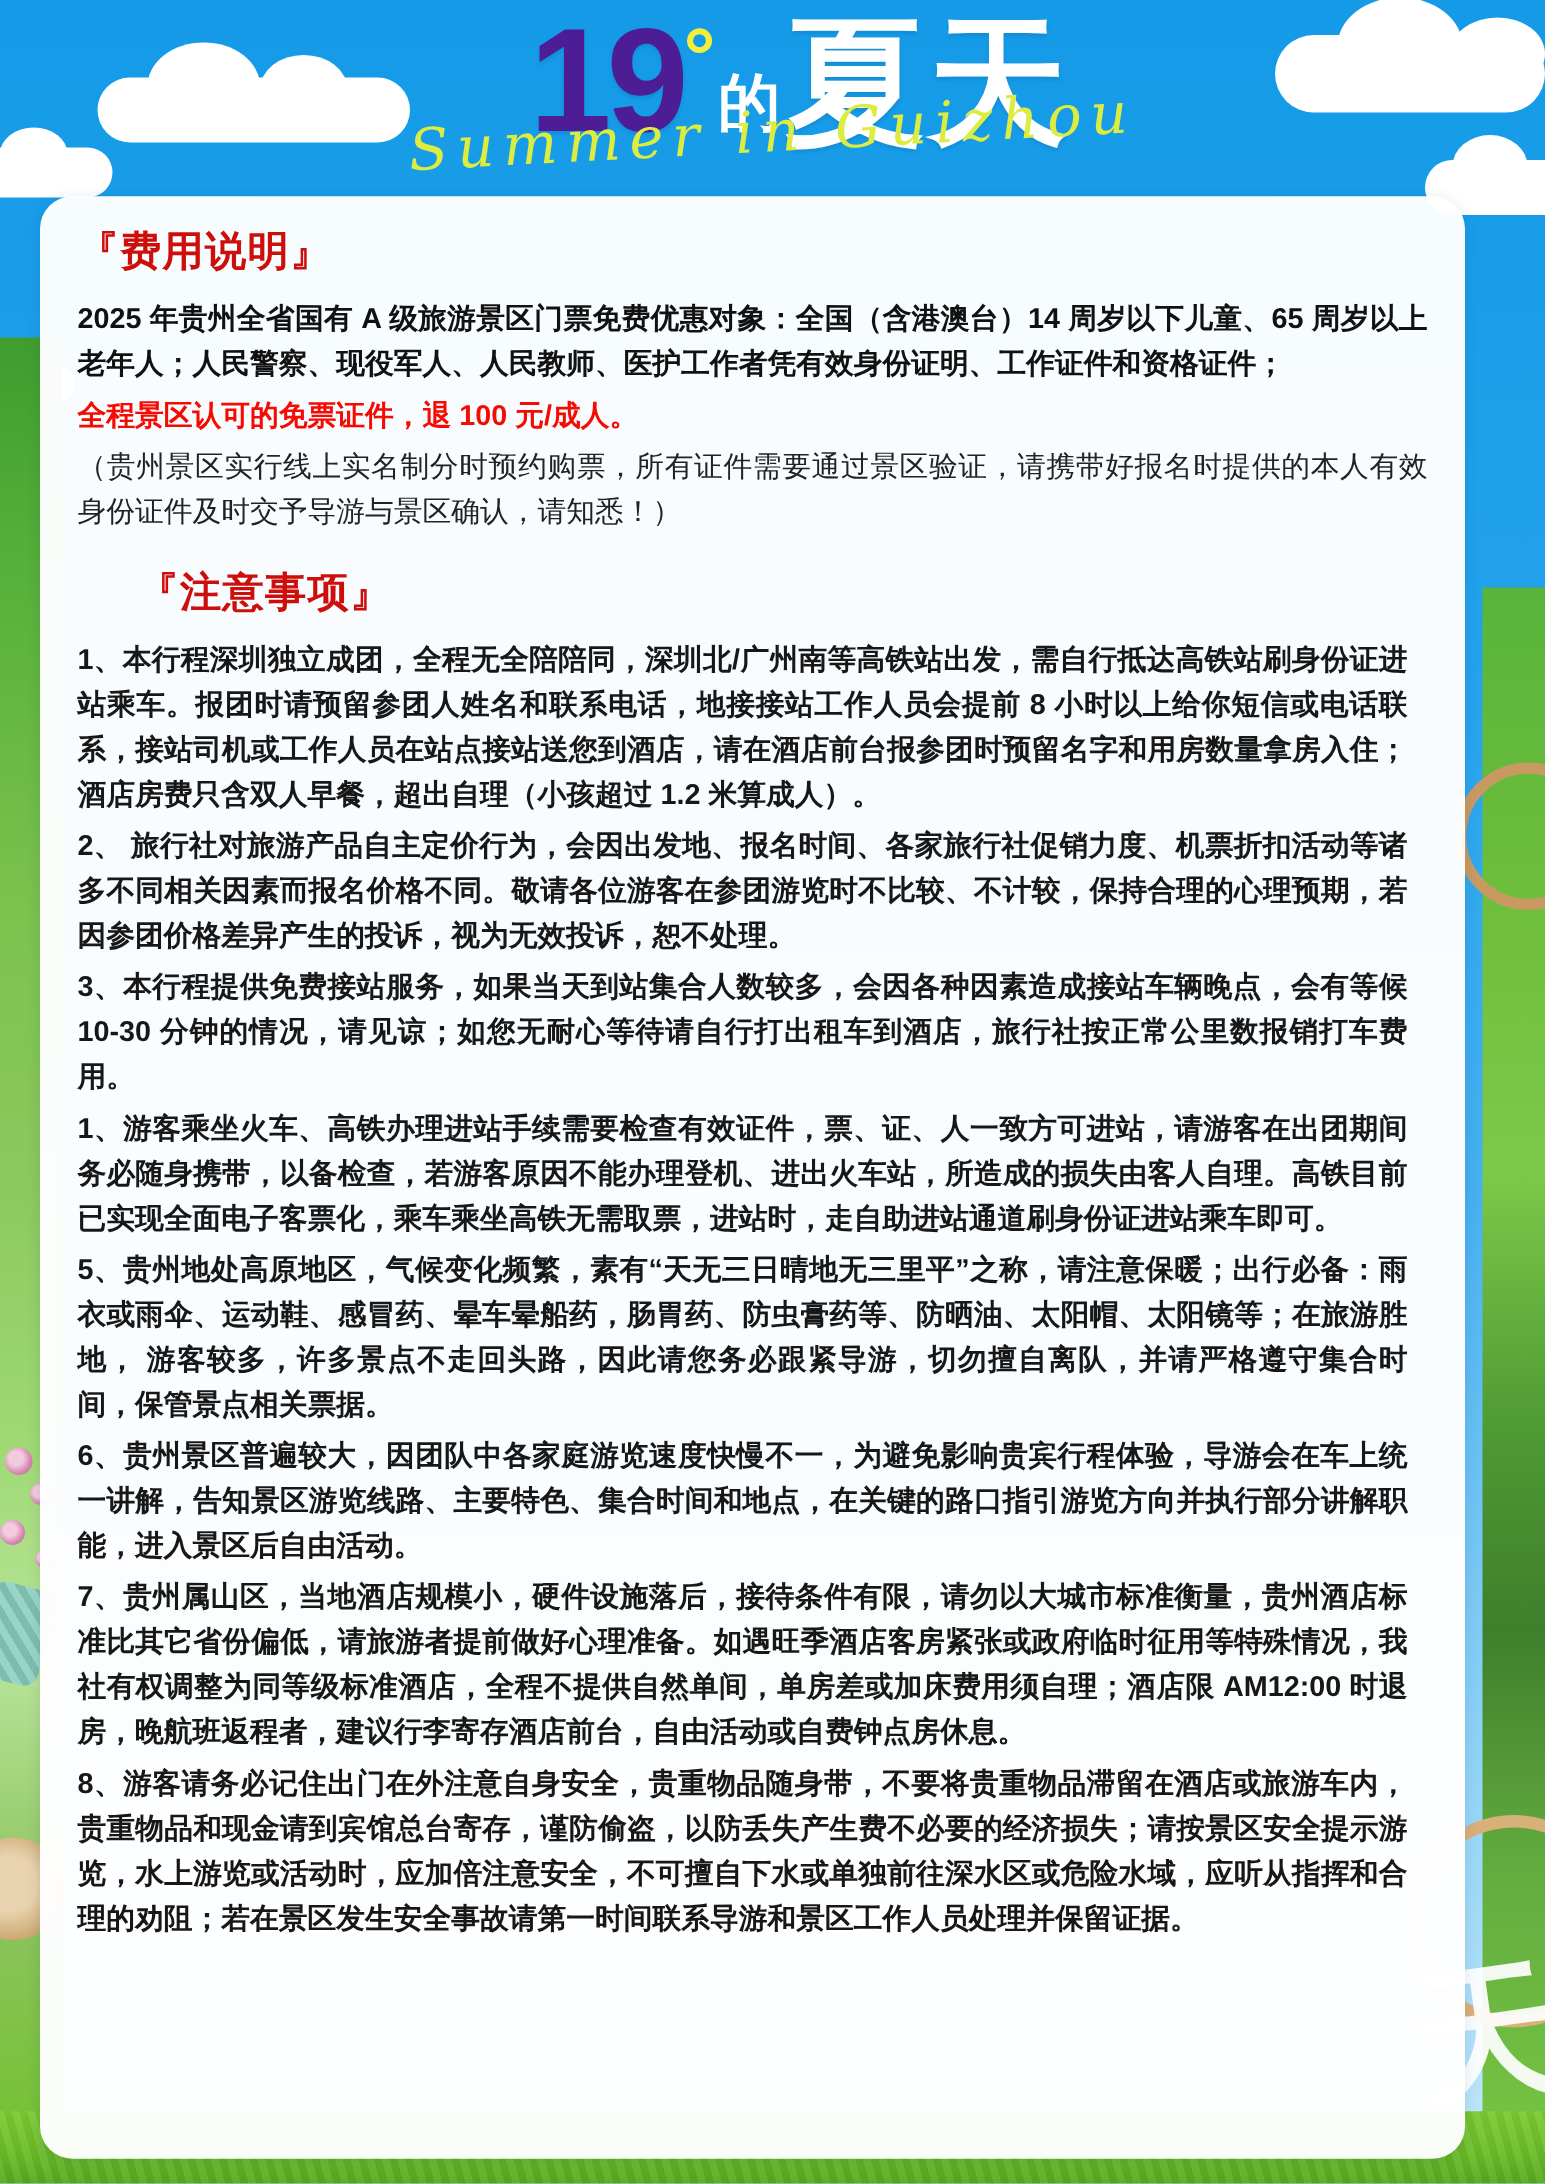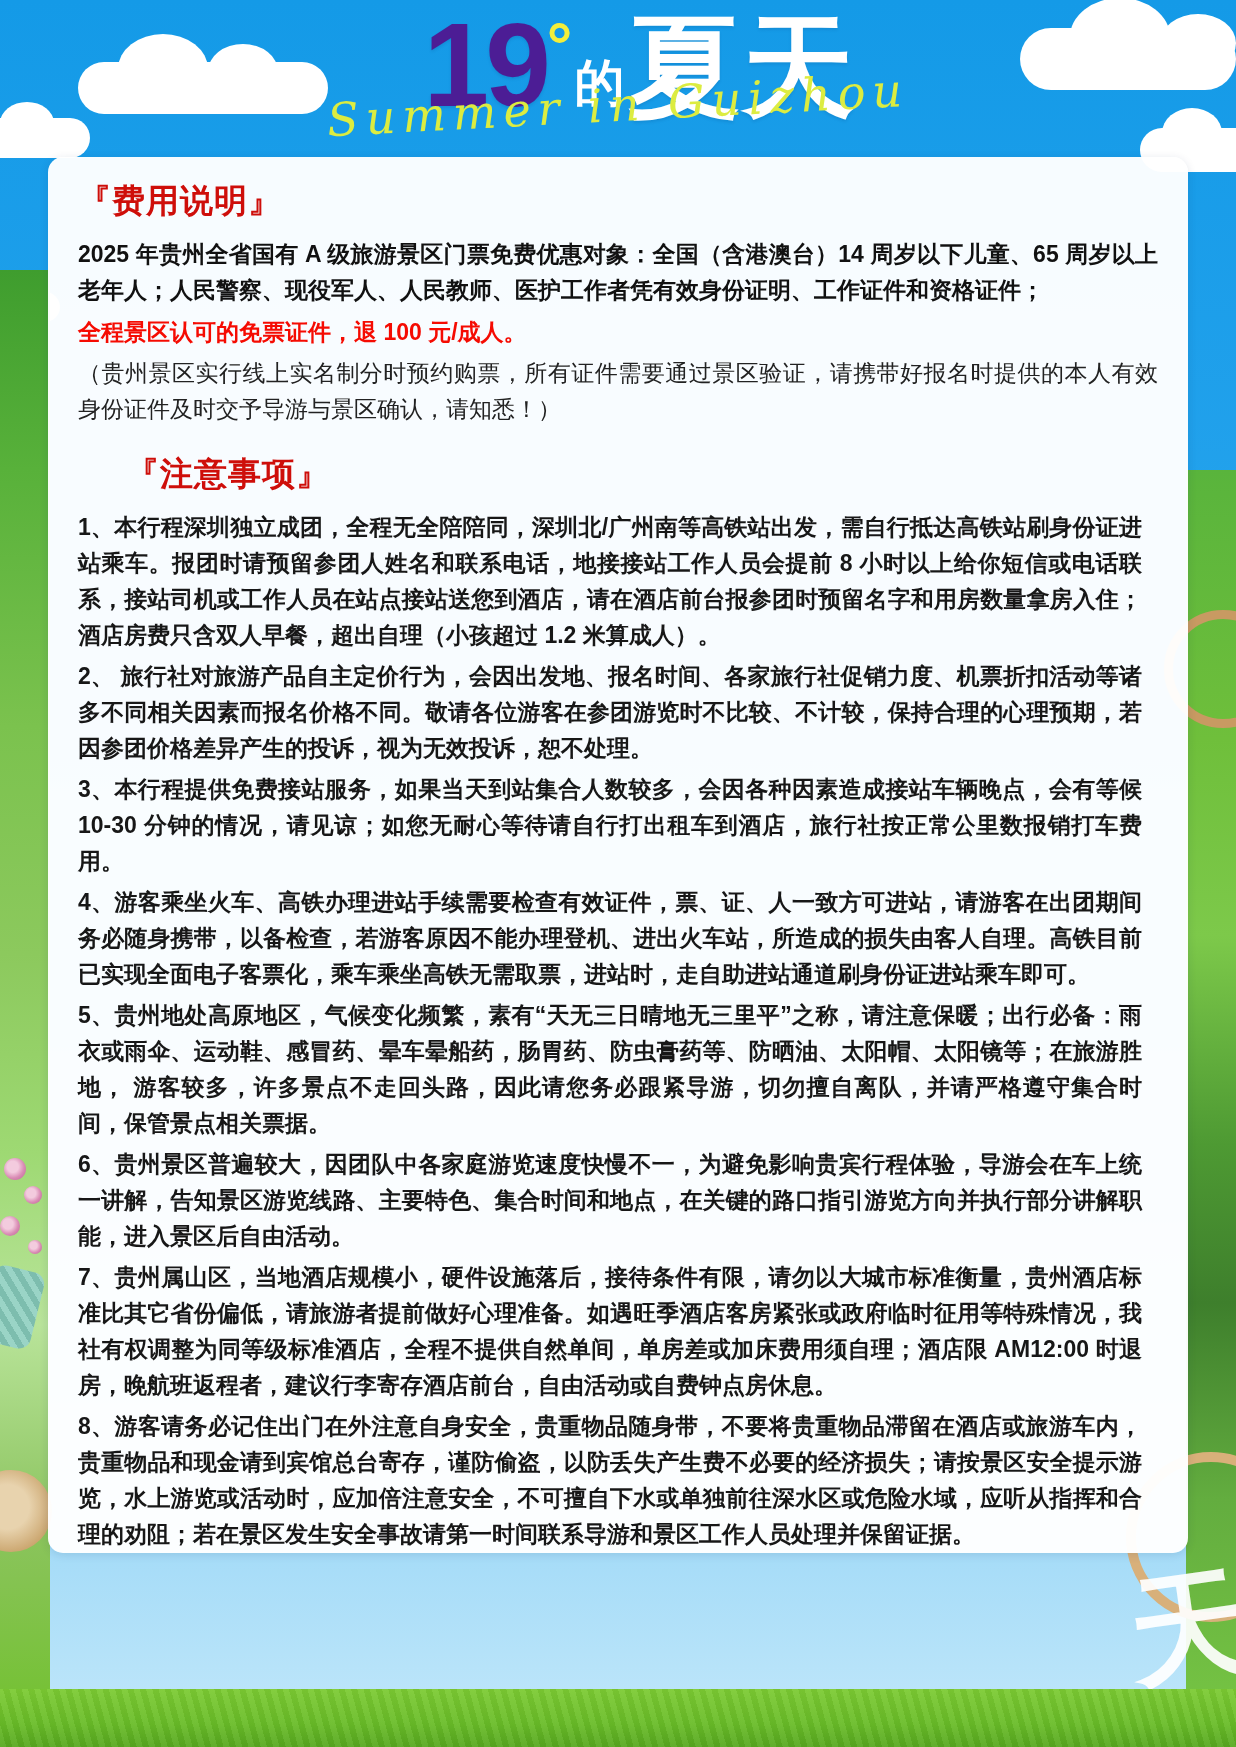--- a/index.html
+++ b/index.html
@@ -52,22 +52,22 @@
   .l19{color:#4c1d95;font-size:118px;font-weight:bold;letter-spacing:-4px;
        text-shadow:0 2px 3px rgba(0,60,120,0.15);margin-left:44px;}
   .ldeg{color:#F3EE3B;font-size:64px;font-weight:bold;vertical-align:38px;}
   .lde{color:#FFFFFF;font-size:50px;font-weight:bold;vertical-align:6px;margin:0 4px 0 2px;}
   .lxia{color:#FFFFFF;font-size:112px;font-weight:bold;letter-spacing:2px;
        text-shadow:0 2px 3px rgba(0,60,120,0.15);text-align:center;}
   .logo-script{margin-top:-46px;color:#DCEC40;font-size:46px;font-style:italic;
        font-family:"DejaVu Serif",serif;letter-spacing:7px;transform:rotate(-3deg);}
 
   
-  .card{position:absolute;left:48px;top:157px;width:1140px;height:1396px;
-       background:rgba(255,255,255,0.97);border-radius:15px;box-sizing:border-box;
+  .card{position:absolute;left:32px;top:157px;width:1140px;height:1570px;
+       background:rgba(255,255,255,0.97);border-radius:26px;box-sizing:border-box;
        padding:14px 30px 0 30px;overflow:hidden;box-shadow:0 2px 10px rgba(0,40,90,0.12);}
   .sec-title{color:var(--title-red,#CE0E0A);font-size:33px;font-weight:bold;margin:8px 0 12px 0;letter-spacing:1px;}
   .sec-title.notes{margin-top:24px;margin-left:48px;}
   .fee-bold{font-size:23px;font-weight:bold;color:#111;line-height:36px;text-align:justify;margin:0 0 6px 0;}
   .fee-red{font-size:23px;font-weight:bold;color:var(--highlight-red,#F50B02);line-height:36px;margin:0 0 6px 0;}
   .fee-note{font-size:23px;font-weight:normal;color:#222;line-height:36px;text-align:justify;margin:0;
        font-family:"Liberation Serif",serif;}
   .note-item{font-size:23px;font-weight:600;color:#171717;line-height:36px;text-align:justify;margin:0 16px 5px 0;}
 </style>
 </head>
@@ -106,21 +106,21 @@
     <h2 class="sec-title">『费用说明』</h2>
     <p class="fee-bold">2025 年贵州全省国有 A 级旅游景区门票免费优惠对象：全国（含港澳台）14 周岁以下儿童、65 周岁以上老年人；人民警察、现役军人、人民教师、医护工作者凭有效身份证明、工作证件和资格证件；</p>
     <p class="fee-red">全程景区认可的免票证件，退 100 元/成人。</p>
     <p class="fee-note">（贵州景区实行线上实名制分时预约购票，所有证件需要通过景区验证，请携带好报名时提供的本人有效身份证件及时交予导游与景区确认，请知悉！）</p>
 
     <h2 class="sec-title notes">『注意事项』</h2>
     <div id="notes-list">
         <p class="note-item">1、本行程深圳独立成团，全程无全陪陪同，深圳北/广州南等高铁站出发，需自行抵达高铁站刷身份证进站乘车。报团时请预留参团人姓名和联系电话，地接接站工作人员会提前 8 小时以上给你短信或电话联系，接站司机或工作人员在站点接站送您到酒店，请在酒店前台报参团时预留名字和用房数量拿房入住；酒店房费只含双人早餐，超出自理（小孩超过 1.2 米算成人）。</p>
         <p class="note-item">2、 旅行社对旅游产品自主定价行为，会因出发地、报名时间、各家旅行社促销力度、机票折扣活动等诸多不同相关因素而报名价格不同。敬请各位游客在参团游览时不比较、不计较，保持合理的心理预期，若因参团价格差异产生的投诉，视为无效投诉，恕不处理。</p>
         <p class="note-item">3、本行程提供免费接站服务，如果当天到站集合人数较多，会因各种因素造成接站车辆晚点，会有等候 10-30 分钟的情况，请见谅；如您无耐心等待请自行打出租车到酒店，旅行社按正常公里数报销打车费用。</p>
-        <p class="note-item">4、游客乘坐火车、高铁办理进站手续需要检查有效证件，票、证、人一致方可进站，请游客在出团期间务必随身携带，以备检查，若游客原因不能办理登机、进出火车站，所造成的损失由客人自理。高铁目前已实现全面电子客票化，乘车乘坐高铁无需取票，进站时，走自助进站通道刷身份证进站乘车即可。</p>
+        <p class="note-item">1、游客乘坐火车、高铁办理进站手续需要检查有效证件，票、证、人一致方可进站，请游客在出团期间务必随身携带，以备检查，若游客原因不能办理登机、进出火车站，所造成的损失由客人自理。高铁目前已实现全面电子客票化，乘车乘坐高铁无需取票，进站时，走自助进站通道刷身份证进站乘车即可。</p>
         <p class="note-item">5、贵州地处高原地区，气候变化频繁，素有“天无三日晴地无三里平”之称，请注意保暖；出行必备：雨衣或雨伞、运动鞋、感冒药、晕车晕船药，肠胃药、防虫膏药等、防晒油、太阳帽、太阳镜等；在旅游胜地， 游客较多，许多景点不走回头路，因此请您务必跟紧导游，切勿擅自离队，并请严格遵守集合时间，保管景点相关票据。</p>
         <p class="note-item">6、贵州景区普遍较大，因团队中各家庭游览速度快慢不一，为避免影响贵宾行程体验，导游会在车上统一讲解，告知景区游览线路、主要特色、集合时间和地点，在关键的路口指引游览方向并执行部分讲解职能，进入景区后自由活动。</p>
         <p class="note-item">7、贵州属山区，当地酒店规模小，硬件设施落后，接待条件有限，请勿以大城市标准衡量，贵州酒店标准比其它省份偏低，请旅游者提前做好心理准备。如遇旺季酒店客房紧张或政府临时征用等特殊情况，我社有权调整为同等级标准酒店，全程不提供自然单间，单房差或加床费用须自理；酒店限 AM12:00 时退房，晚航班返程者，建议行李寄存酒店前台，自由活动或自费钟点房休息。</p>
         <p class="note-item">8、游客请务必记住出门在外注意自身安全，贵重物品随身带，不要将贵重物品滞留在酒店或旅游车内，贵重物品和现金请到宾馆总台寄存，谨防偷盗，以防丢失产生费不必要的经济损失；请按景区安全提示游览，水上游览或活动时，应加倍注意安全，不可擅自下水或单独前往深水区或危险水域，应听从指挥和合理的劝阻；若在景区发生安全事故请第一时间联系导游和景区工作人员处理并保留证据。</p>
       </div>
 
   </div>
 </div>
 
 </body></html>

